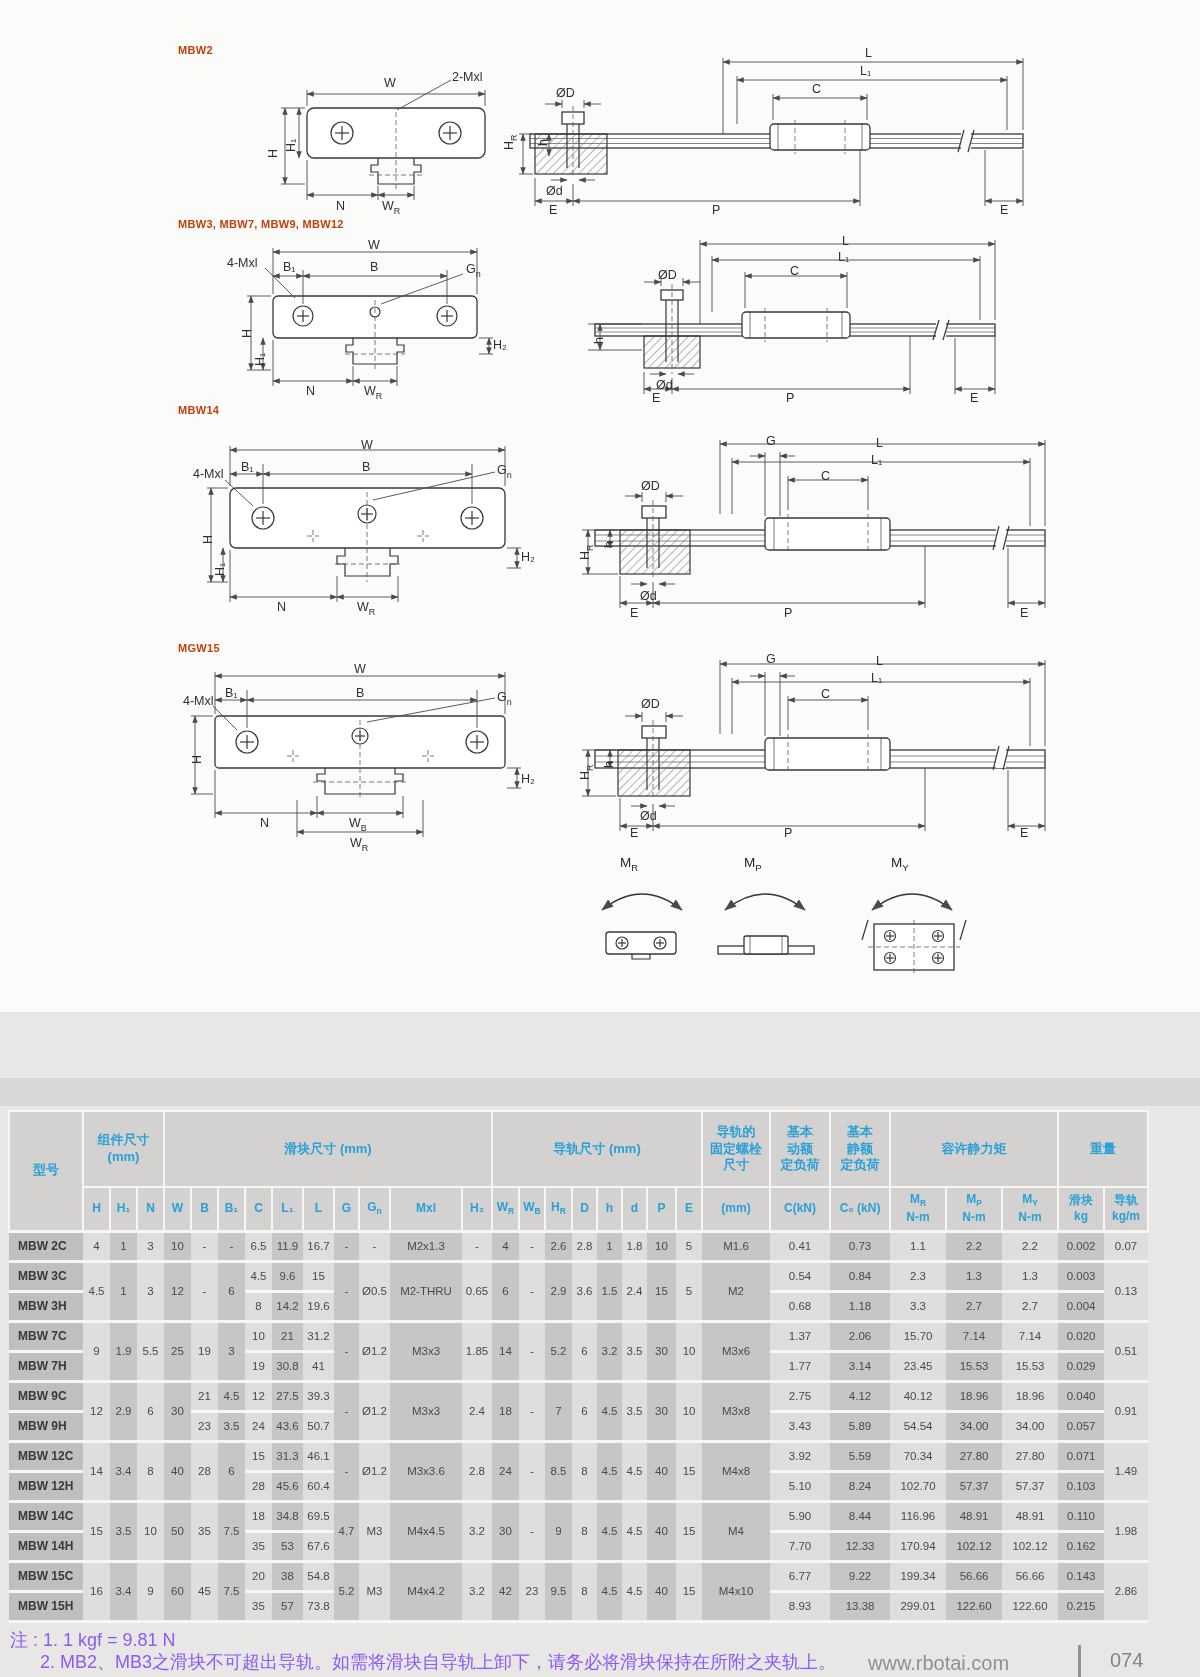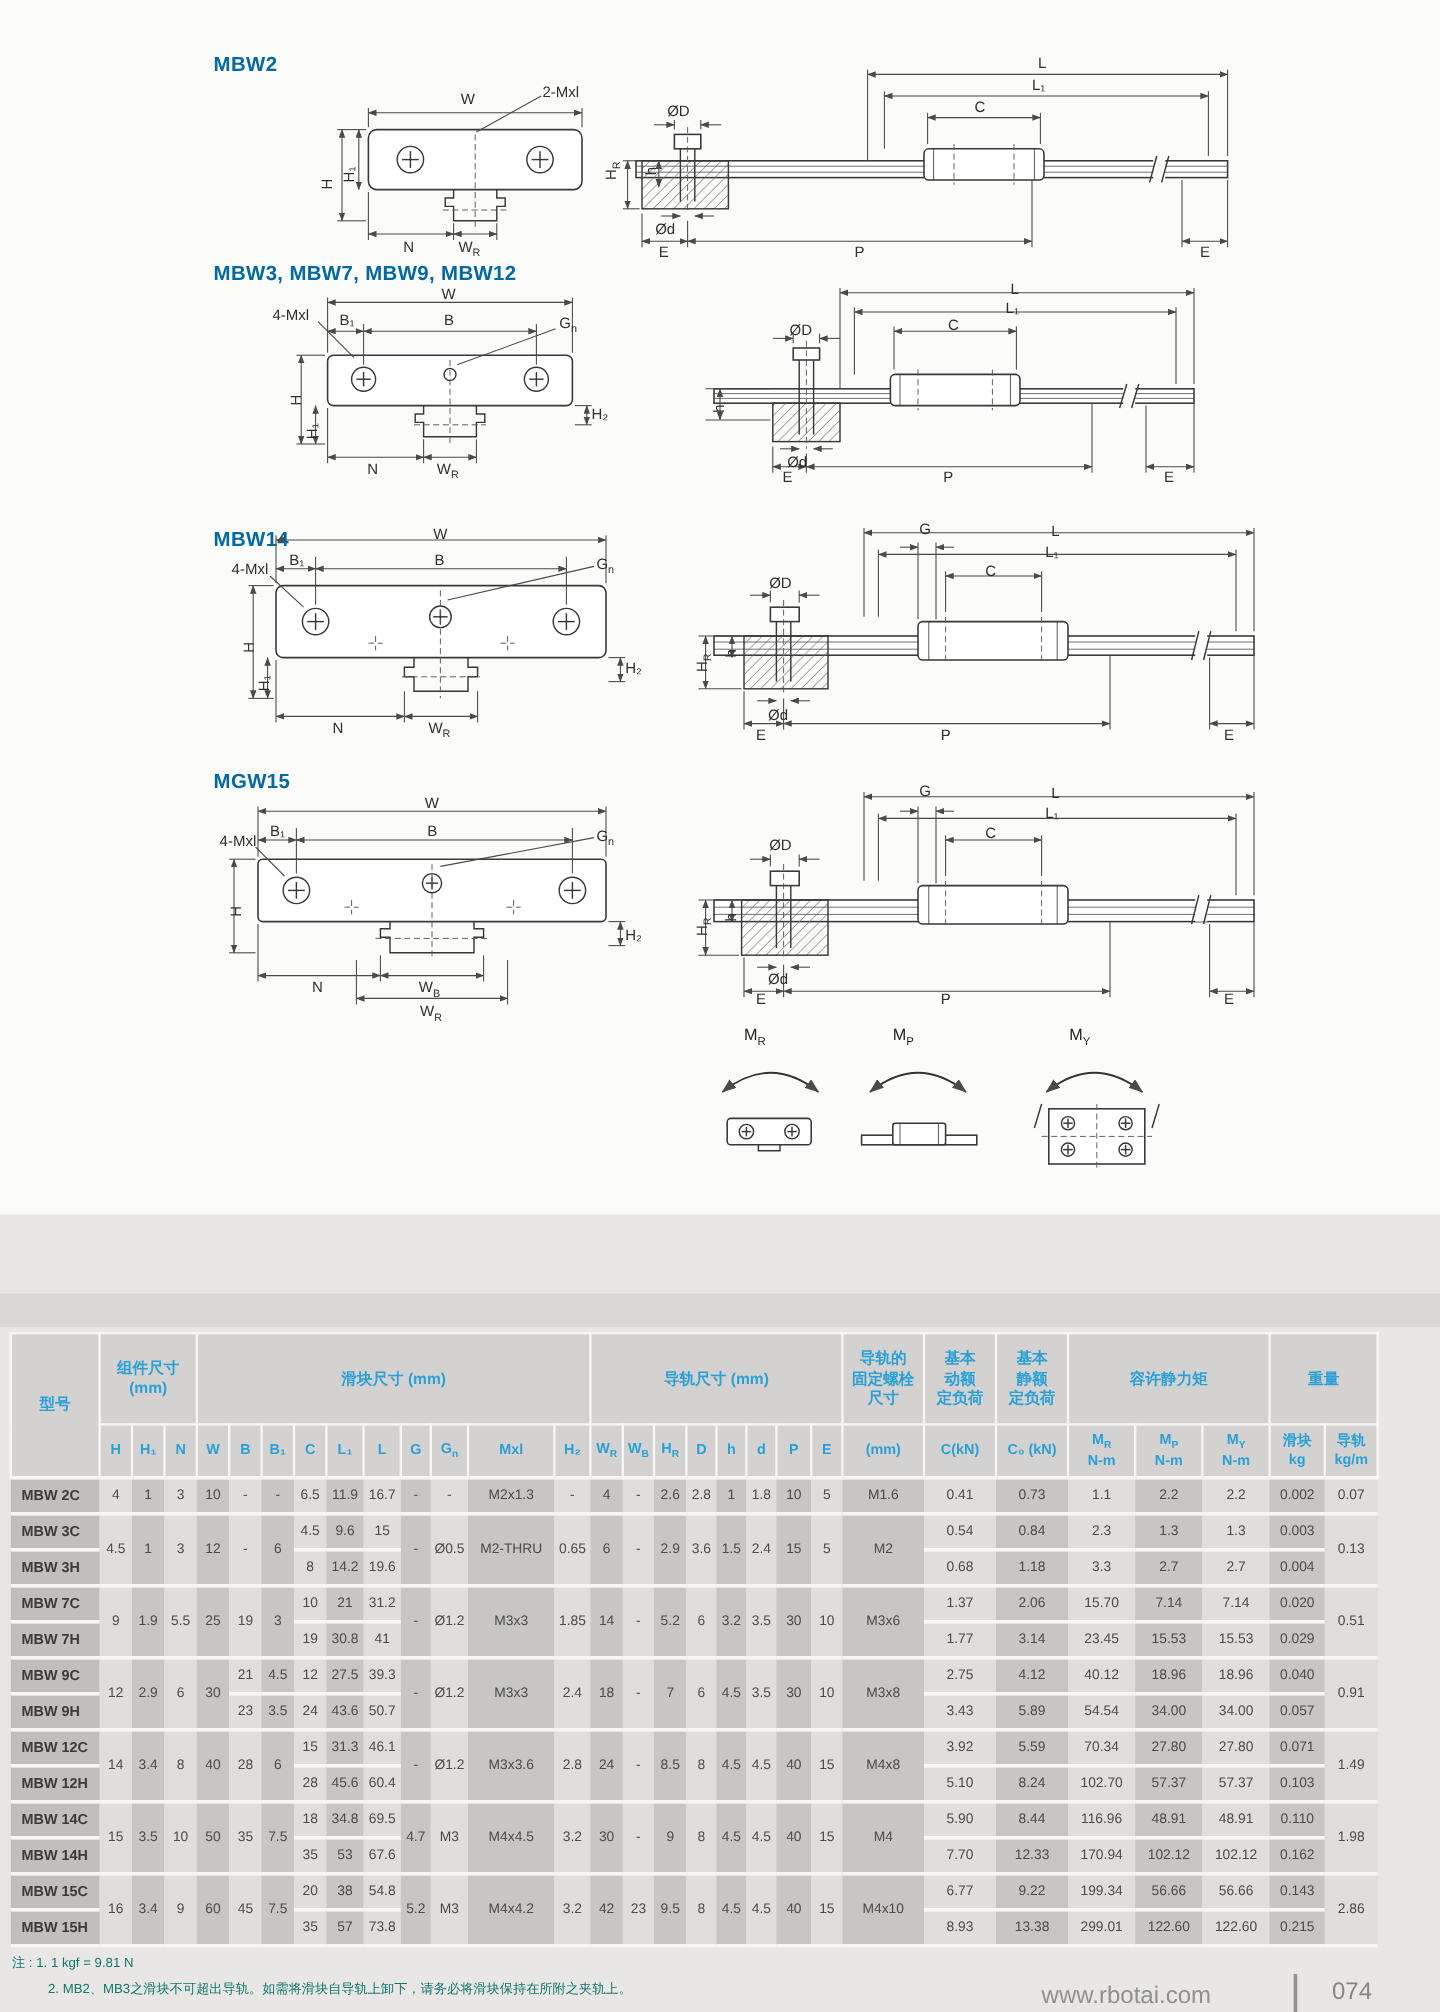--- a/index.html
+++ b/index.html
@@ -1,20 +1,20 @@
 <!DOCTYPE html>
 <html><head>
 <meta charset="utf-8">
 <style>
 *{margin:0;padding:0;box-sizing:border-box}
 html,body{width:1200px;height:1677px}
 body{position:relative;font-family:"Liberation Sans","DejaVu Sans",sans-serif;background:#fbfbf9;overflow:hidden}
 #lower{position:absolute;left:0;top:1012px;width:1200px;height:665px;background:#e8e7e5}
 #strip{position:absolute;left:0;top:1078px;width:1200px;height:28px;background:#d9d8d6}
-.dtitle{position:absolute;font-size:17px;font-weight:700;color:#0369a1;letter-spacing:.3px}
+.dtitle{position:absolute;font-size:11px;font-weight:700;color:#c2410c;letter-spacing:.3px}
 .dlab{position:absolute;font-size:12.5px;color:#2f2f2d;white-space:nowrap}
 .dlab sub{font-size:9px}
 .rot{transform:rotate(-90deg);transform-origin:left top}
 svg.dr{position:absolute;overflow:visible}
 .ln{stroke:#383836;stroke-width:1.2;fill:none}
 .fil{fill:#ffffff;stroke:#383836;stroke-width:1.3}
 .dim{stroke:#4a4a48;stroke-width:.9;fill:none}
 .dsh{stroke:#5a5a58;stroke-width:.8;stroke-dasharray:5 3;fill:none}
 .thk{stroke:#343432;stroke-width:1.5;fill:none}
 .mlab{position:absolute;font-size:13.5px;color:#262624}
@@ -22,21 +22,21 @@
 table#spec{position:absolute;left:8px;top:1110px;border-collapse:collapse;table-layout:fixed;width:1141px}
 #spec th{background:#d3d2d0;color:#2aa0d6;border:2px solid #f7f6f4;font-size:13px;font-weight:700;line-height:1.3;text-align:center;vertical-align:middle}
 #spec tr.grow th{height:76px}
 #spec tr.lrow th{font-size:12px;height:44px;padding:1px 0}
 #spec th.mod{text-align:center}
 #spec td{border-top:3px solid #f7f6f4;border-bottom:3px solid #f7f6f4;height:30px;text-align:center;font-size:11.5px;color:#4a4a48;vertical-align:middle;padding:0 1px}
 #spec td.cd{background:#c7c6c4}
 #spec td.cl{background:#dfdedc}
 #spec td.model{background:#c0bfbd;color:#3a3a38;font-weight:700;text-align:left;padding-left:9px;font-size:12px}
 #spec sub{font-size:8.5px}
-.note{position:absolute;font-size:11px;color:#0f766e}
+.note{position:absolute;font-size:18px;color:#8b5cf6}
 .fsite{position:absolute;left:868px;top:1652px;font-size:20px;color:#90908e}
 .fbar{position:absolute;left:1078px;top:1645px;width:3px;height:45px;background:#93938f}
 .fpage{position:absolute;left:1110px;top:1649px;font-size:20px;color:#84848a;color:#858583}
 </style>
 </head>
 <body>
 
 <div id="lower"></div>
 <div id="strip"></div>
 
@@ -258,21 +258,21 @@
 <span class="dlab" style="left:842px;top:234px">L</span>
 <span class="dlab" style="left:838px;top:250px">L₁</span>
 <span class="dlab" style="left:790px;top:264px">C</span>
 <span class="dlab" style="left:658px;top:268px">ØD</span>
 <span class="dlab rot" style="left:592px;top:344px">h</span>
 <span class="dlab" style="left:656px;top:378px">Ød</span>
 <span class="dlab" style="left:652px;top:391px">E</span>
 <span class="dlab" style="left:786px;top:391px">P</span>
 <span class="dlab" style="left:970px;top:391px">E</span>
 
-<h2 class="dtitle" style="left:178px;top:440px">MBW14</h2>
+<h2 class="dtitle" style="left:178px;top:404px">MBW14</h2>
 
 <svg class="dr" style="left:195px;top:436px" width="340" height="185" viewBox="0 0 340 185">
   <g class="ln">
     <rect x="35" y="52" width="275" height="60" rx="6" class="fil"></rect>
     <circle cx="68" cy="82" r="11"></circle>
       <line x1="61" y1="82" x2="75" y2="82"></line>
       <line x1="68" y1="75" x2="68" y2="89"></line>
     <circle cx="277" cy="82" r="11"></circle>
       <line x1="270" y1="82" x2="284" y2="82"></line>
       <line x1="277" y1="75" x2="277" y2="89"></line>

